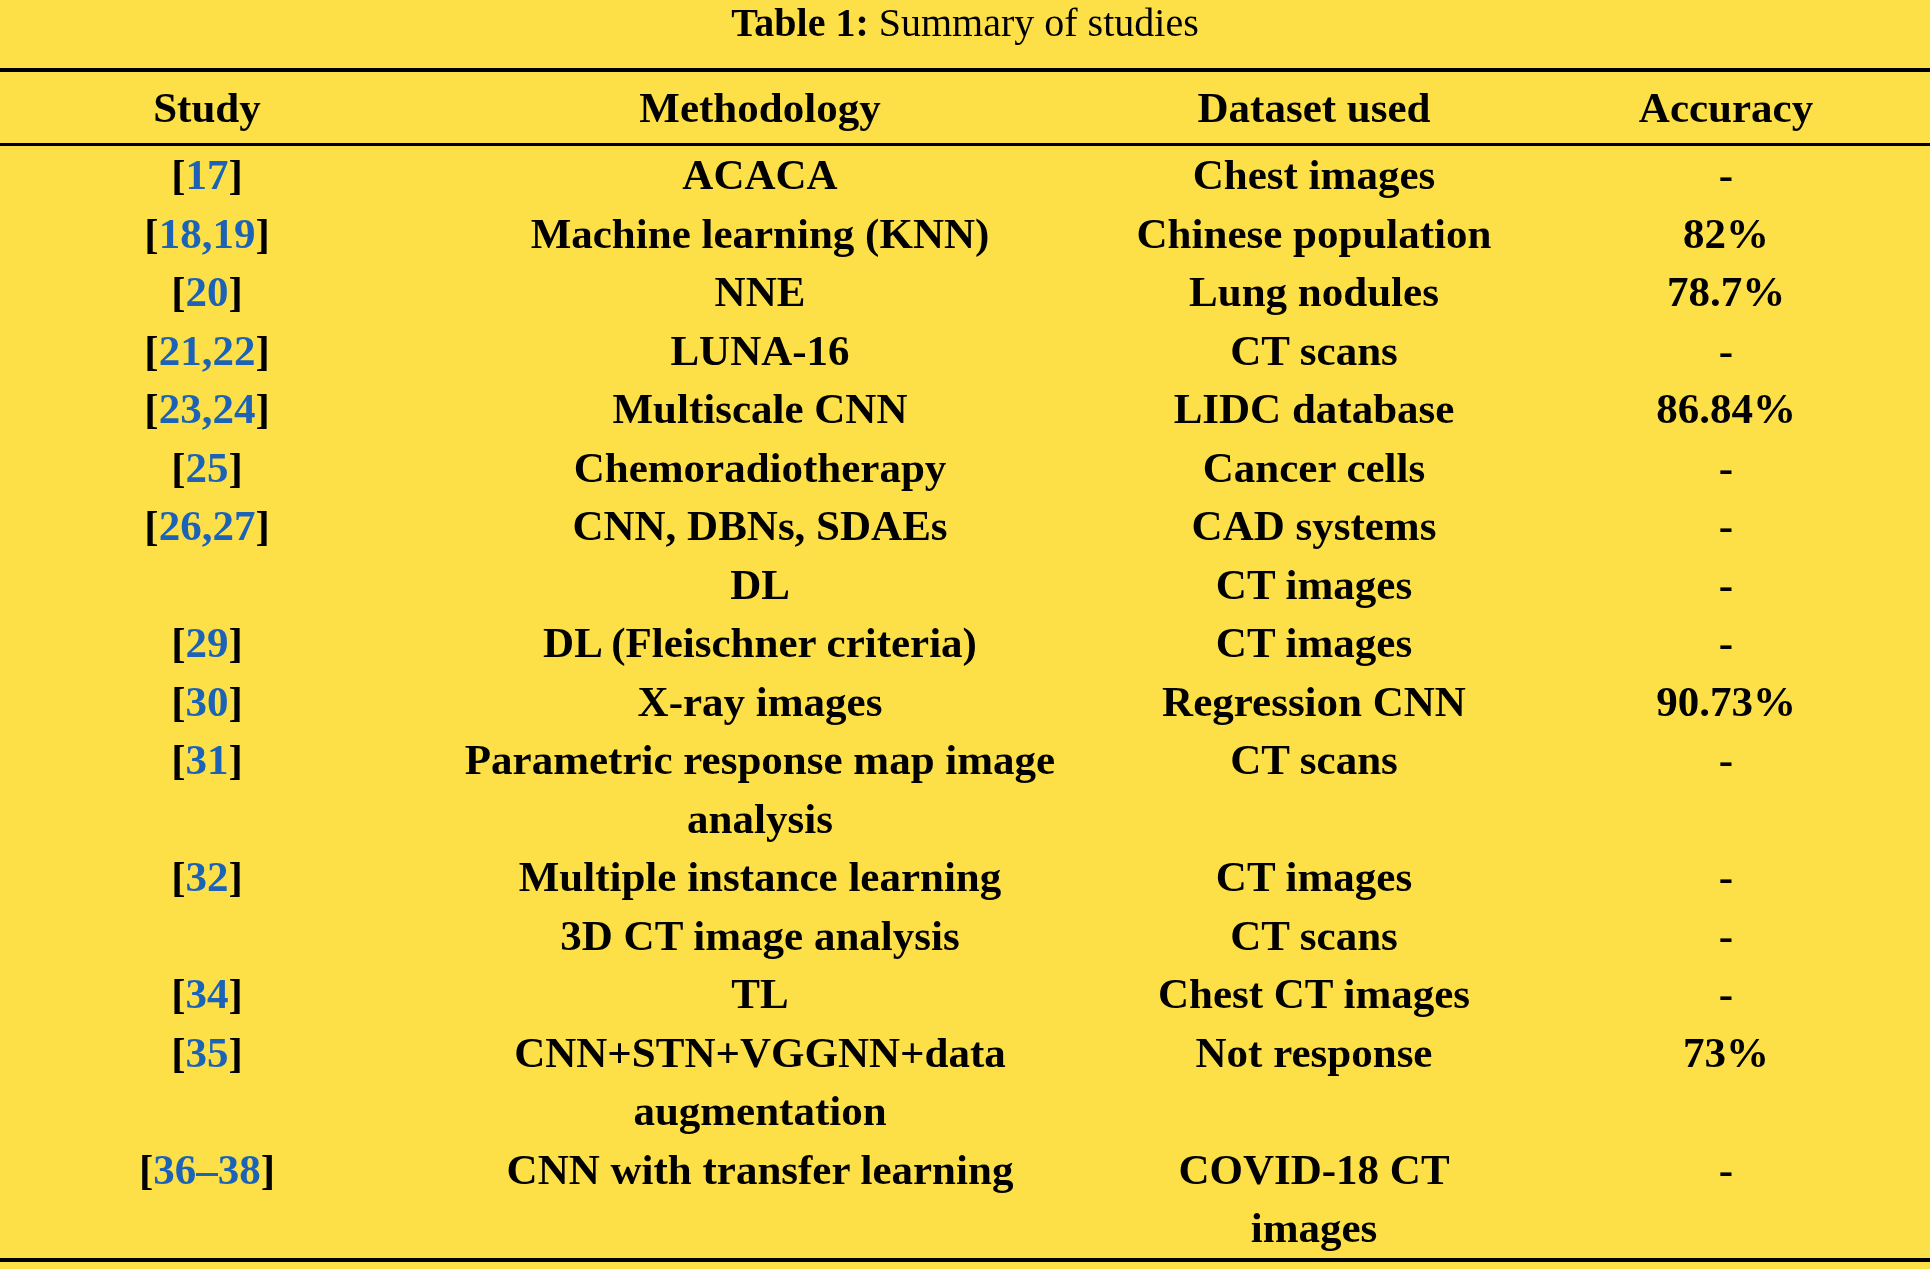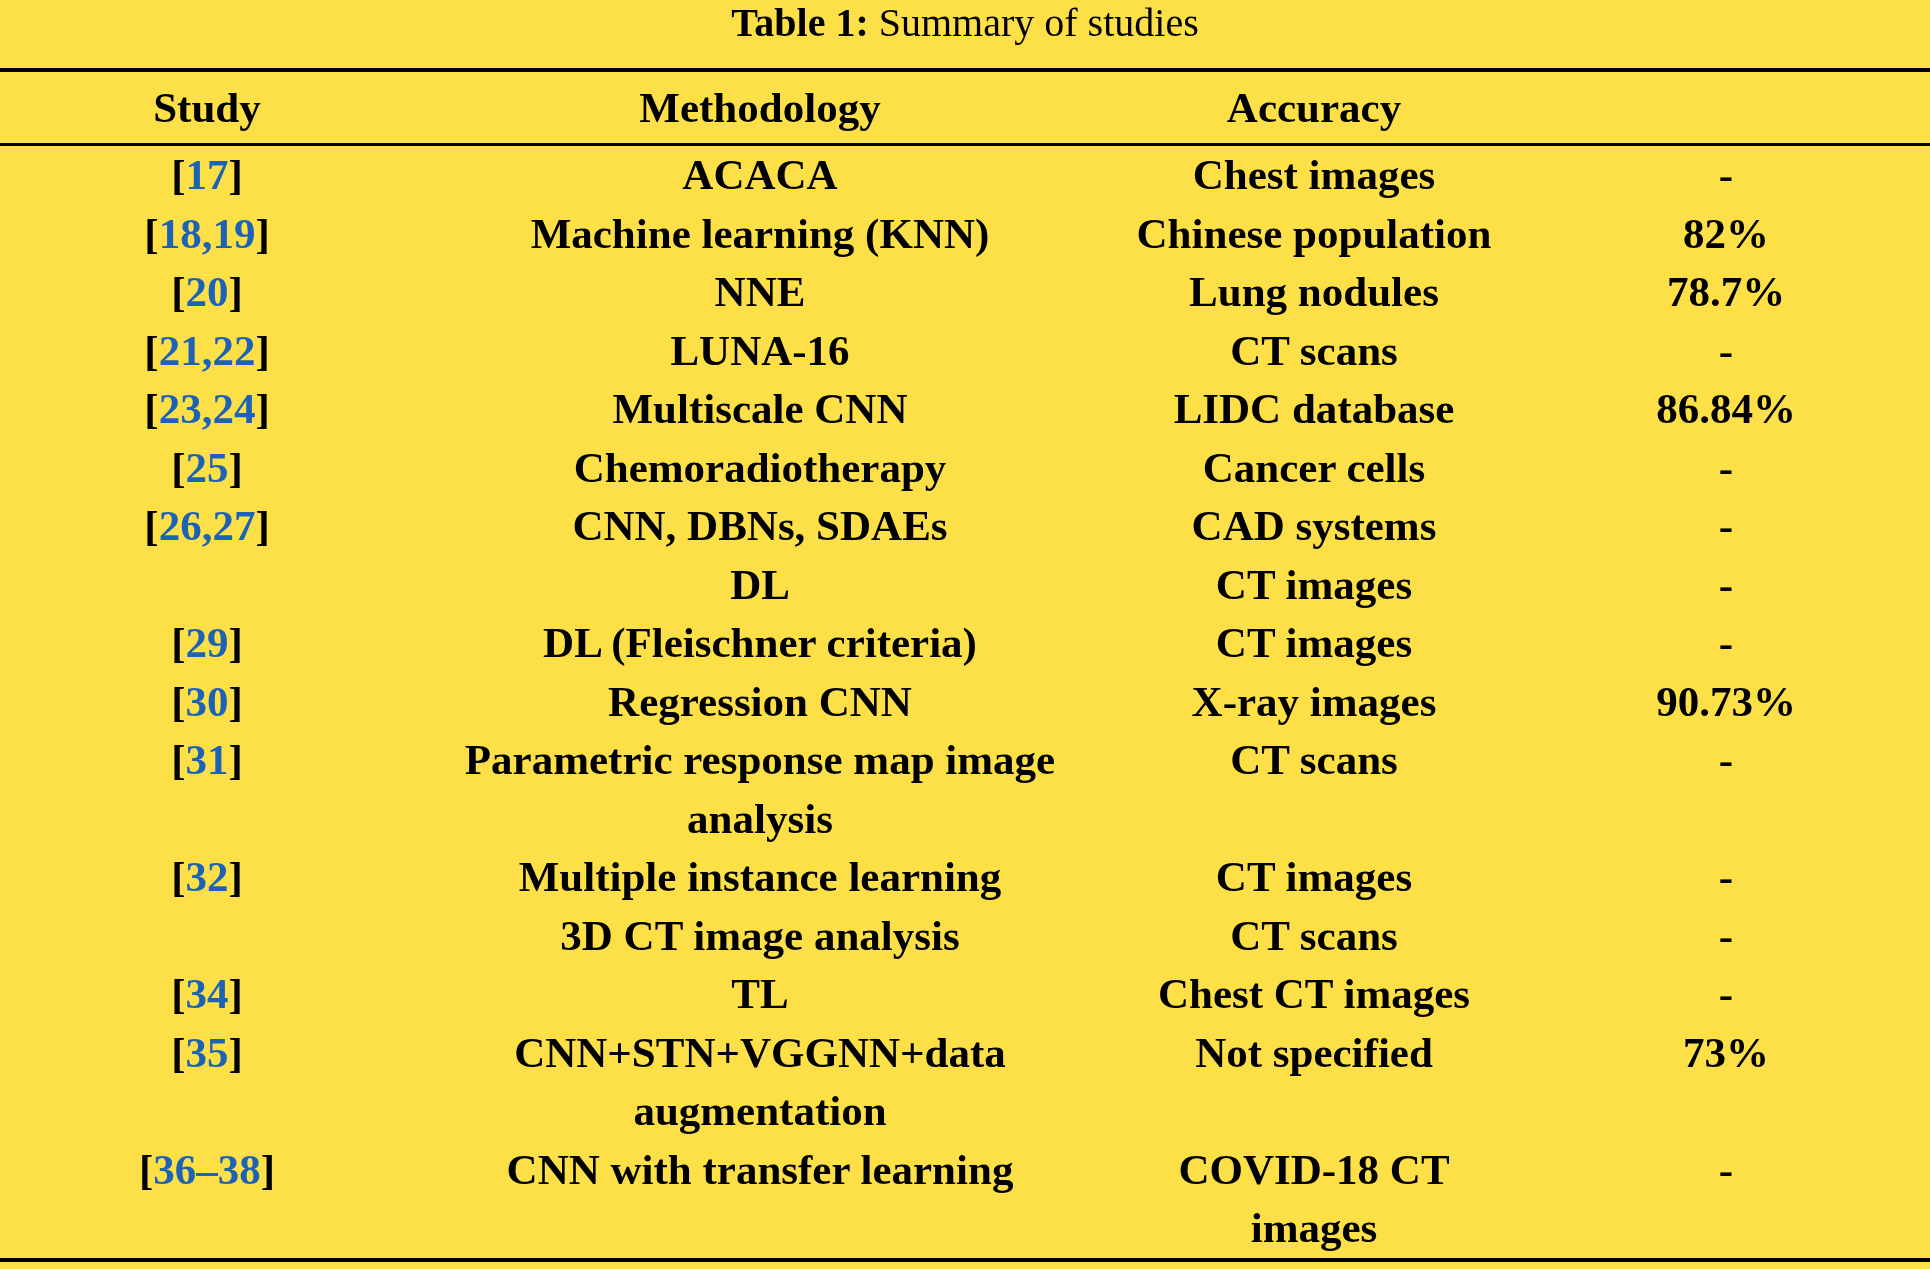--- a/index.html
+++ b/index.html
@@ -63,20 +63,21 @@
 
   <div class="caption">
     <span class="caption-label">Table 1:</span><span> Summary of studies</span>
   </div>
 
   <div class="rule rule-top"></div>
 
   <div class="grid-row header-row">
     <div class="header-cell">Study</div>
     <div class="header-cell">Methodology</div>
+    <div class="header-cell">Dataset used</div>
     <div class="header-cell">Accuracy</div>
   </div>
 
   <div class="rule rule-mid"></div>
 
   <div class="tbody">
   <div class="grid-row body-row">
     <div class="cell"><span>[</span><span class="ref-link">17</span><span>]</span></div>
     <div class="cell">ACACA</div>
     <div class="cell">Chest images</div>
@@ -134,22 +135,22 @@
 
   <div class="grid-row body-row">
     <div class="cell"><span>[</span><span class="ref-link">29</span><span>]</span></div>
     <div class="cell">DL (Fleischner criteria)</div>
     <div class="cell">CT images</div>
     <div class="cell">-</div>
   </div>
 
   <div class="grid-row body-row">
     <div class="cell"><span>[</span><span class="ref-link">30</span><span>]</span></div>
+    <div class="cell">X-ray images</div>
     <div class="cell">Regression CNN</div>
-    <div class="cell">X-ray images</div>
     <div class="cell">90.73%</div>
   </div>
 
   <div class="grid-row body-row">
     <div class="cell"><span>[</span><span class="ref-link">31</span><span>]</span></div>
     <div class="cell">Parametric response map image
 analysis</div>
     <div class="cell">CT scans</div>
     <div class="cell">-</div>
   </div>
@@ -172,21 +173,21 @@
     <div class="cell"><span>[</span><span class="ref-link">34</span><span>]</span></div>
     <div class="cell">TL</div>
     <div class="cell">Chest CT images</div>
     <div class="cell">-</div>
   </div>
 
   <div class="grid-row body-row">
     <div class="cell"><span>[</span><span class="ref-link">35</span><span>]</span></div>
     <div class="cell">CNN+STN+VGGNN+data
 augmentation</div>
-    <div class="cell">Not specified</div>
+    <div class="cell">Not response</div>
     <div class="cell">73%</div>
   </div>
 
   <div class="grid-row body-row">
     <div class="cell"><span>[</span><span class="ref-link">36–38</span><span>]</span></div>
     <div class="cell">CNN with transfer learning</div>
     <div class="cell">COVID-18 CT
 images</div>
     <div class="cell">-</div>
   </div>

